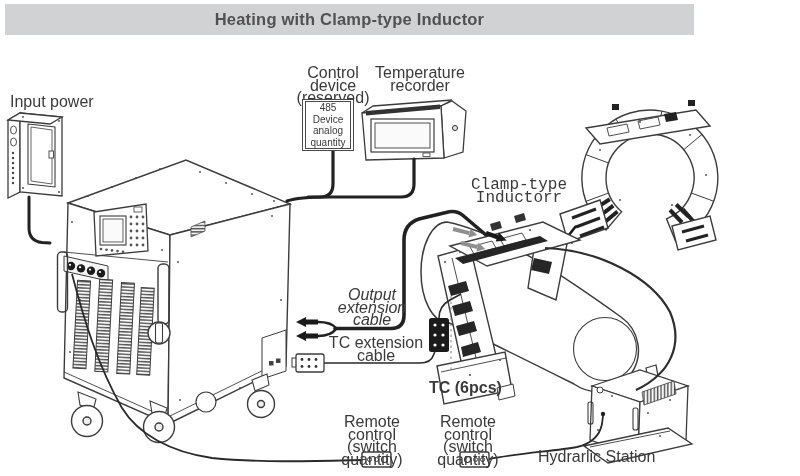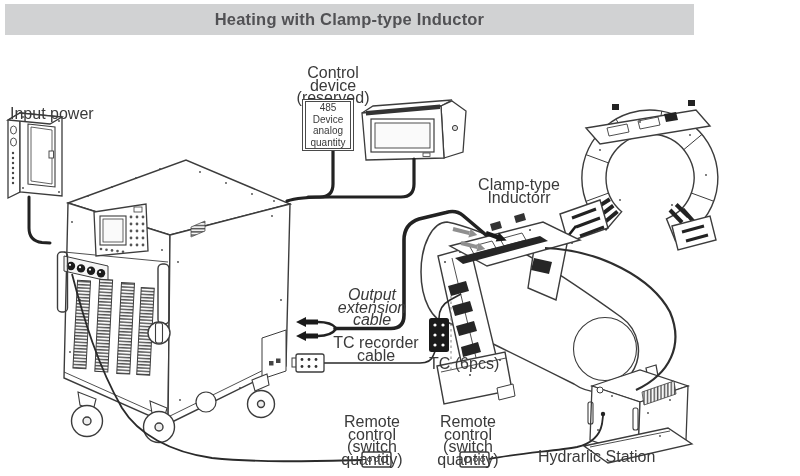--- a/index.html
+++ b/index.html
@@ -348,43 +348,45 @@
   <g>
     <rect x="460" y="452" width="29" height="15" rx="2" fill="#fff" stroke="#3c3c3c" stroke-width="1.4"></rect>
     <circle cx="467.5" cy="459.5" r="3" fill="none" stroke="#3c3c3c" stroke-width="1.1"></circle>
     <circle cx="475.5" cy="459.5" r="2" fill="none" stroke="#3c3c3c" stroke-width="1"></circle>
     <circle cx="482.5" cy="459.5" r="2" fill="none" stroke="#3c3c3c" stroke-width="1"></circle>
   </g>
 </svg>
 
 <div class="titlebar">Heating with Clamp-type Inductor</div>
 
-<div class="lbl left" style="left:10px;top:108px;">Input power</div>
+<div class="lbl left" style="left:10px;top:96px;">Input power</div>
 
 <div class="lbl" style="left:283px;top:67px;width:100px;">Control device
 (reserved)</div>
 
 <div class="box485">
   <div class="inner">485 Device
 analog
 quantity</div>
 </div>
 
-
-<div class="lbl" style="left:469px;top:179px;width:100px;">Clamp-type
+<div class="lbl" style="left:370px;top:67px;width:100px;">Temperature
+recorder</div>
+
+<div class="lbl" style="left:469px;top:179px;width:100px;font-family:Liberation Mono, monospace;">Clamp-type
 Inductorr</div>
 
 <div class="lbl" style="left:332px;top:289px;width:80px;font-style:italic;">Output
 extension
 cable</div>
 
-<div class="lbl" style="left:326px;top:337px;width:100px;">TC recorder
+<div class="lbl" style="left:326px;top:337px;width:100px;">TC extension
 cable</div>
 
-<div class="lbl left" style="left:429px;top:358px;">TC (6pcs)</div>
+<div class="lbl left" style="left:429px;top:382px;font-weight:bold;">TC (6pcs)</div>
 
 <div class="lbl" style="left:322px;top:416px;width:100px;">Remote control
 (switch quantity)</div>
 
 <div class="lbl" style="left:418px;top:416px;width:100px;">Remote control
 (switch quantity)</div>
 
 <div class="lbl left" style="left:538px;top:451px;text-align:right;">Hydrarlic Station</div>
 
 </div>

